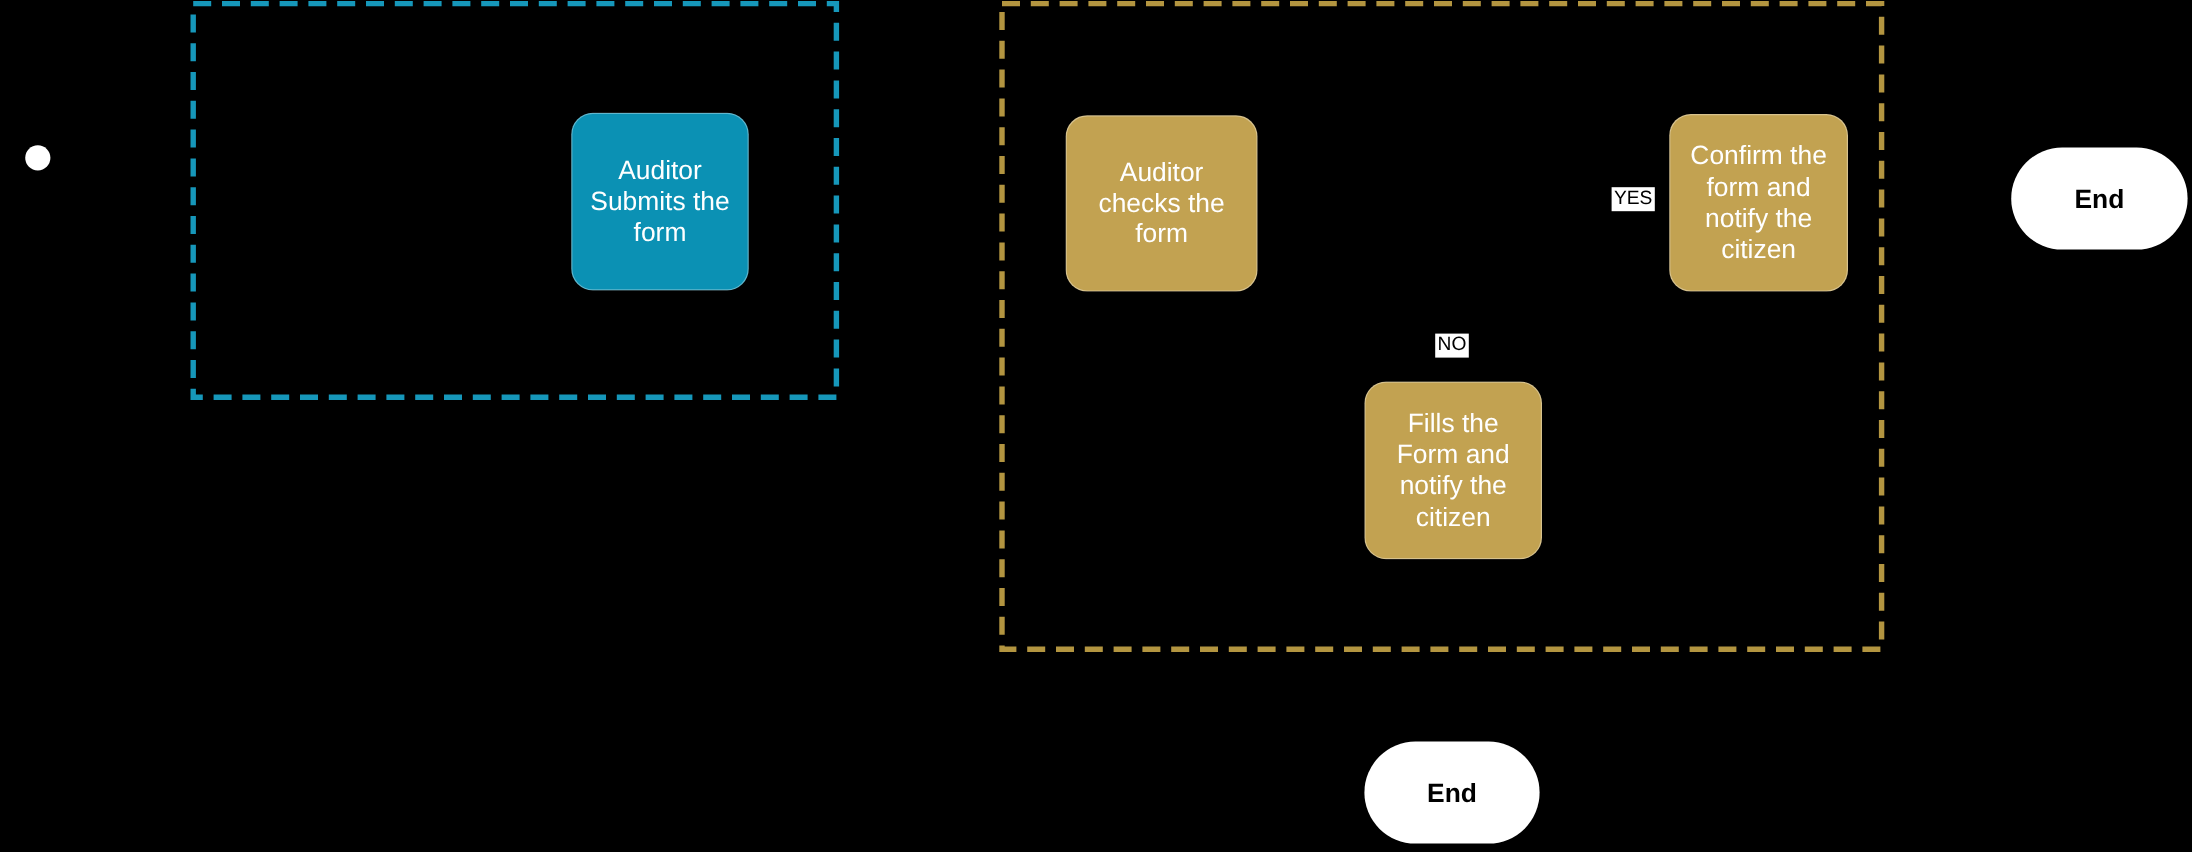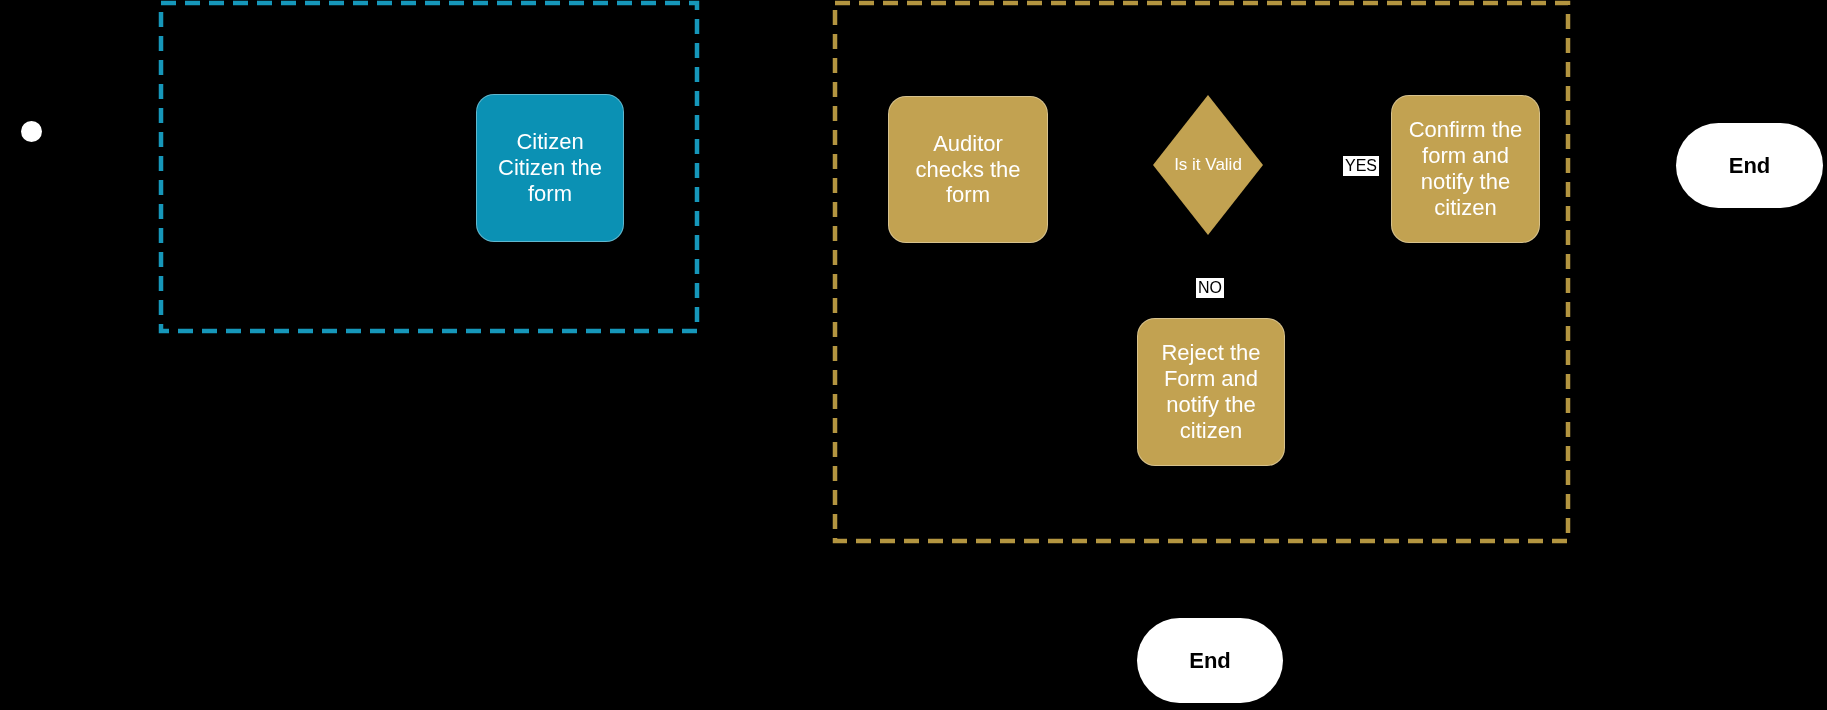--- a/index.html
+++ b/index.html
@@ -97,41 +97,38 @@
 
   <svg id="groups-layer" viewBox="0 0 1827 710" xmlns="http://www.w3.org/2000/svg">
     <rect x="161" y="3" width="536" height="328" fill="none" stroke="var(--teal-dash, #1697ba)" stroke-width="4.5" stroke-dasharray="15 9"></rect>
     <rect x="835" y="3" width="733" height="538" fill="none" stroke="var(--gold-dash, #b39540)" stroke-width="4.5" stroke-dasharray="15 9"></rect>
   </svg>
 
   <div class="start-event"></div>
 
 
   <div class="node teal" id="node-submit">
-    <span>Citizen Citizen the form</span>
+    <span>Auditor Submits the form</span>
   </div>
 
   <div class="node gold" id="node-auditor">
     <span>Auditor checks the form</span>
   </div>
 
-  <div class="diamond" id="node-gateway">
-    <span>Is it Valid</span>
-  </div>
 
   <div class="edge-label" id="label-yes">YES</div>
 
   <div class="node gold" id="node-confirm">
     <span>Confirm the form and notify the citizen</span>
   </div>
 
   <div class="edge-label" id="label-no">NO</div>
 
   <div class="node gold" id="node-reject">
-    <span>Reject the Form and notify the citizen</span>
+    <span>Fills the Form and notify the citizen</span>
   </div>
 
   <div class="terminator" id="node-end-right">
     <span>End</span>
   </div>
 
   <div class="terminator" id="node-end-bottom">
     <span>End</span>
   </div>
 

